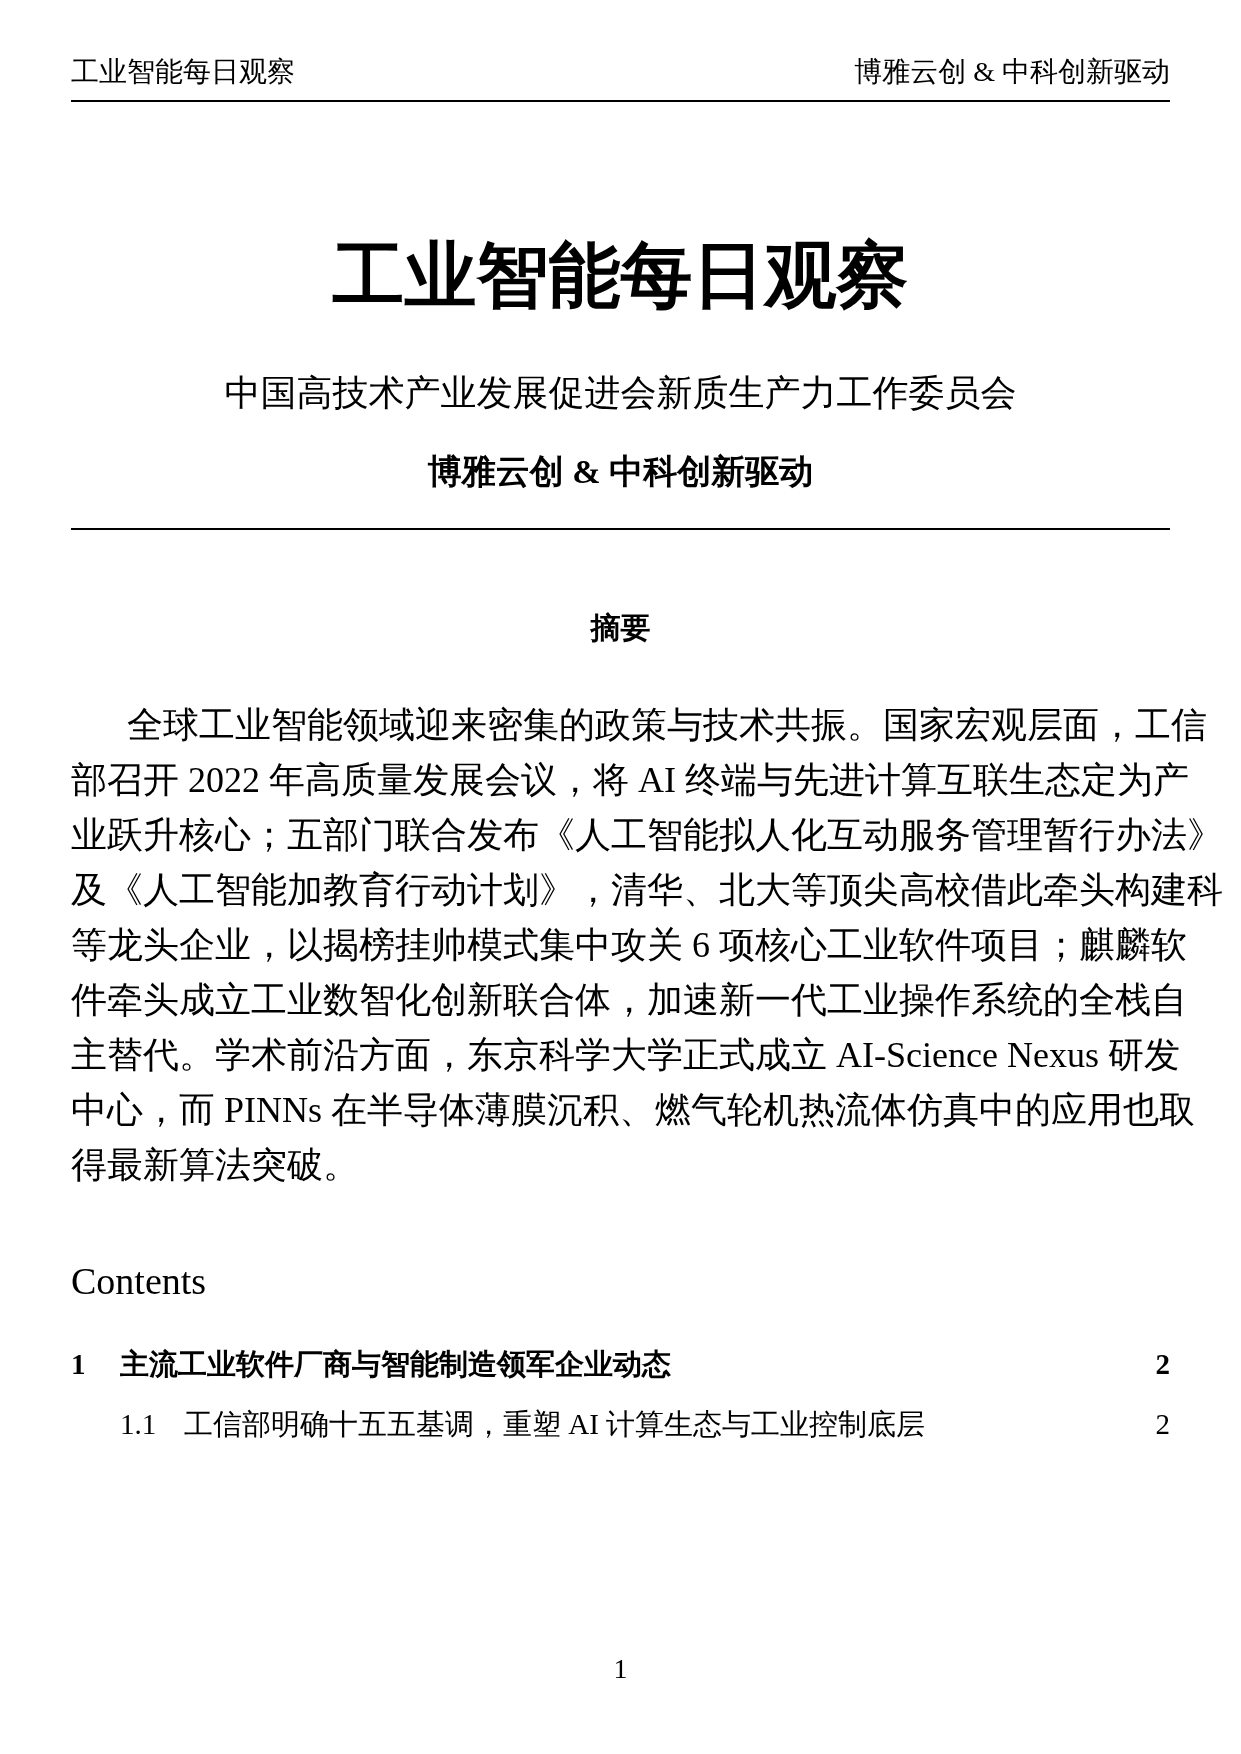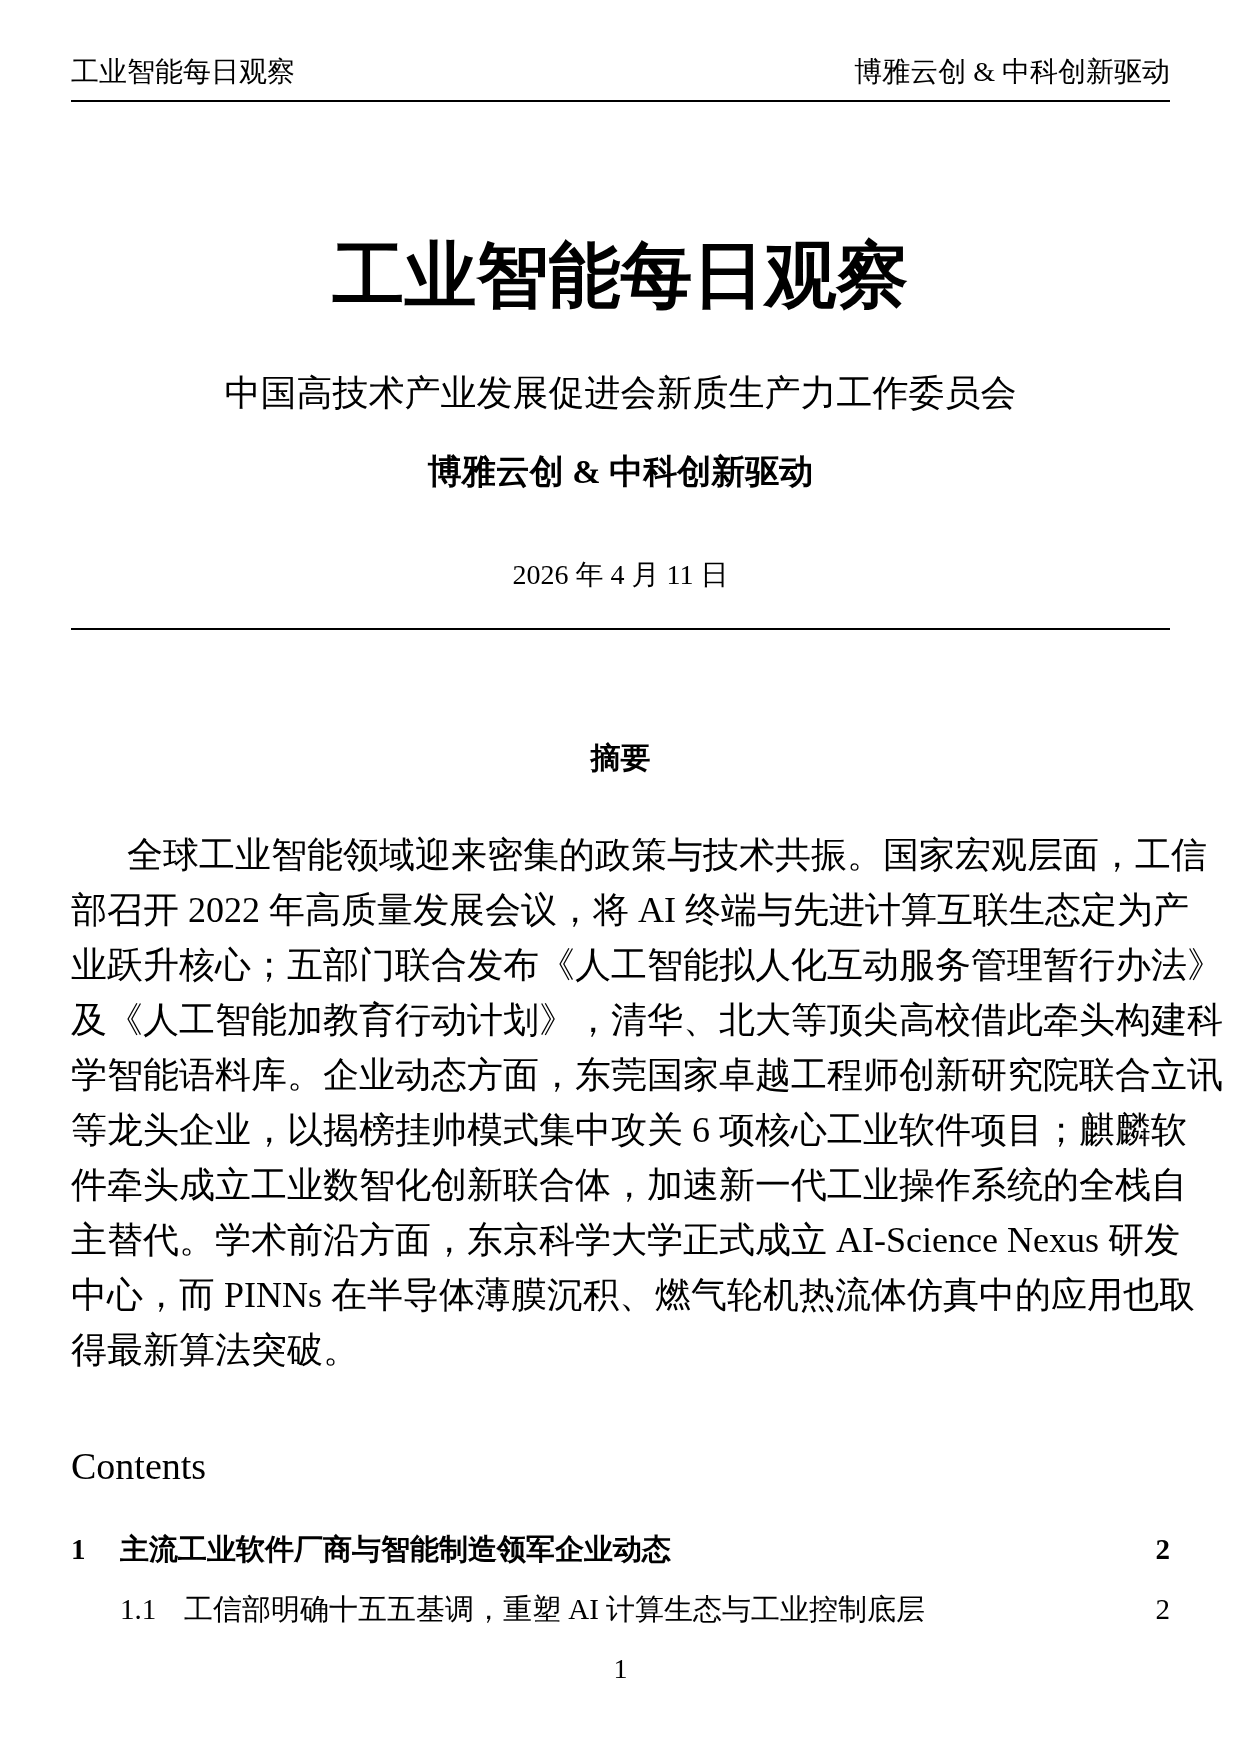--- a/index.html
+++ b/index.html
@@ -56,21 +56,21 @@
   }
   .date {
     text-align: center;
     margin-top: 66px;
     font-size: 28px;
     line-height: 34px;
   }
   .title-rule { margin-top: 36px; }
   .abstract-heading {
     text-align: center;
-    margin-top: 110px;
+    margin-top: 80px;
     font-size: 30px;
     line-height: 36px;
     font-weight: bold;
   }
   .abstract-body {
     margin-top: 52px;
     font-size: 36px;
   }
   .abs-line {
     height: 55px;
@@ -123,32 +123,30 @@
     <span>博雅云创 &amp; 中科创新驱动</span>
   </div>
   <div class="rule header-rule"></div>
 
   <div class="doc-title">工业智能每日观察</div>
 
   <div class="subtitle">中国高技术产业发展促进会新质生产力工作委员会</div>
 
   <div class="authors">博雅云创 &amp; 中科创新驱动</div>
 
-  <div class="date">2026 年 4 月 11 日</div>
 
   <div class="rule title-rule"></div>
 
   <div class="abstract-heading">摘要</div>
 
   <div class="abstract-body">
       <div class="abs-line first">全球工业智能领域迎来密集的政策与技术共振。国家宏观层面，工信</div>
       <div class="abs-line">部召开 2022 年高质量发展会议，将 AI 终端与先进计算互联生态定为产</div>
       <div class="abs-line">业跃升核心；五部门联合发布《人工智能拟人化互动服务管理暂行办法》</div>
       <div class="abs-line">及《人工智能加教育行动计划》，清华、北大等顶尖高校借此牵头构建科</div>
-      <div class="abs-line">学智能语料库。企业动态方面，东莞国家卓越工程师创新研究院联合立讯</div>
       <div class="abs-line">等龙头企业，以揭榜挂帅模式集中攻关 6 项核心工业软件项目；麒麟软</div>
       <div class="abs-line">件牵头成立工业数智化创新联合体，加速新一代工业操作系统的全栈自</div>
       <div class="abs-line">主替代。学术前沿方面，东京科学大学正式成立 AI-Science Nexus 研发</div>
       <div class="abs-line">中心，而 PINNs 在半导体薄膜沉积、燃气轮机热流体仿真中的应用也取</div>
       <div class="abs-line last">得最新算法突破。</div>
     </div>
 
   <div class="contents-heading">Contents</div>
 
   <div class="toc">

